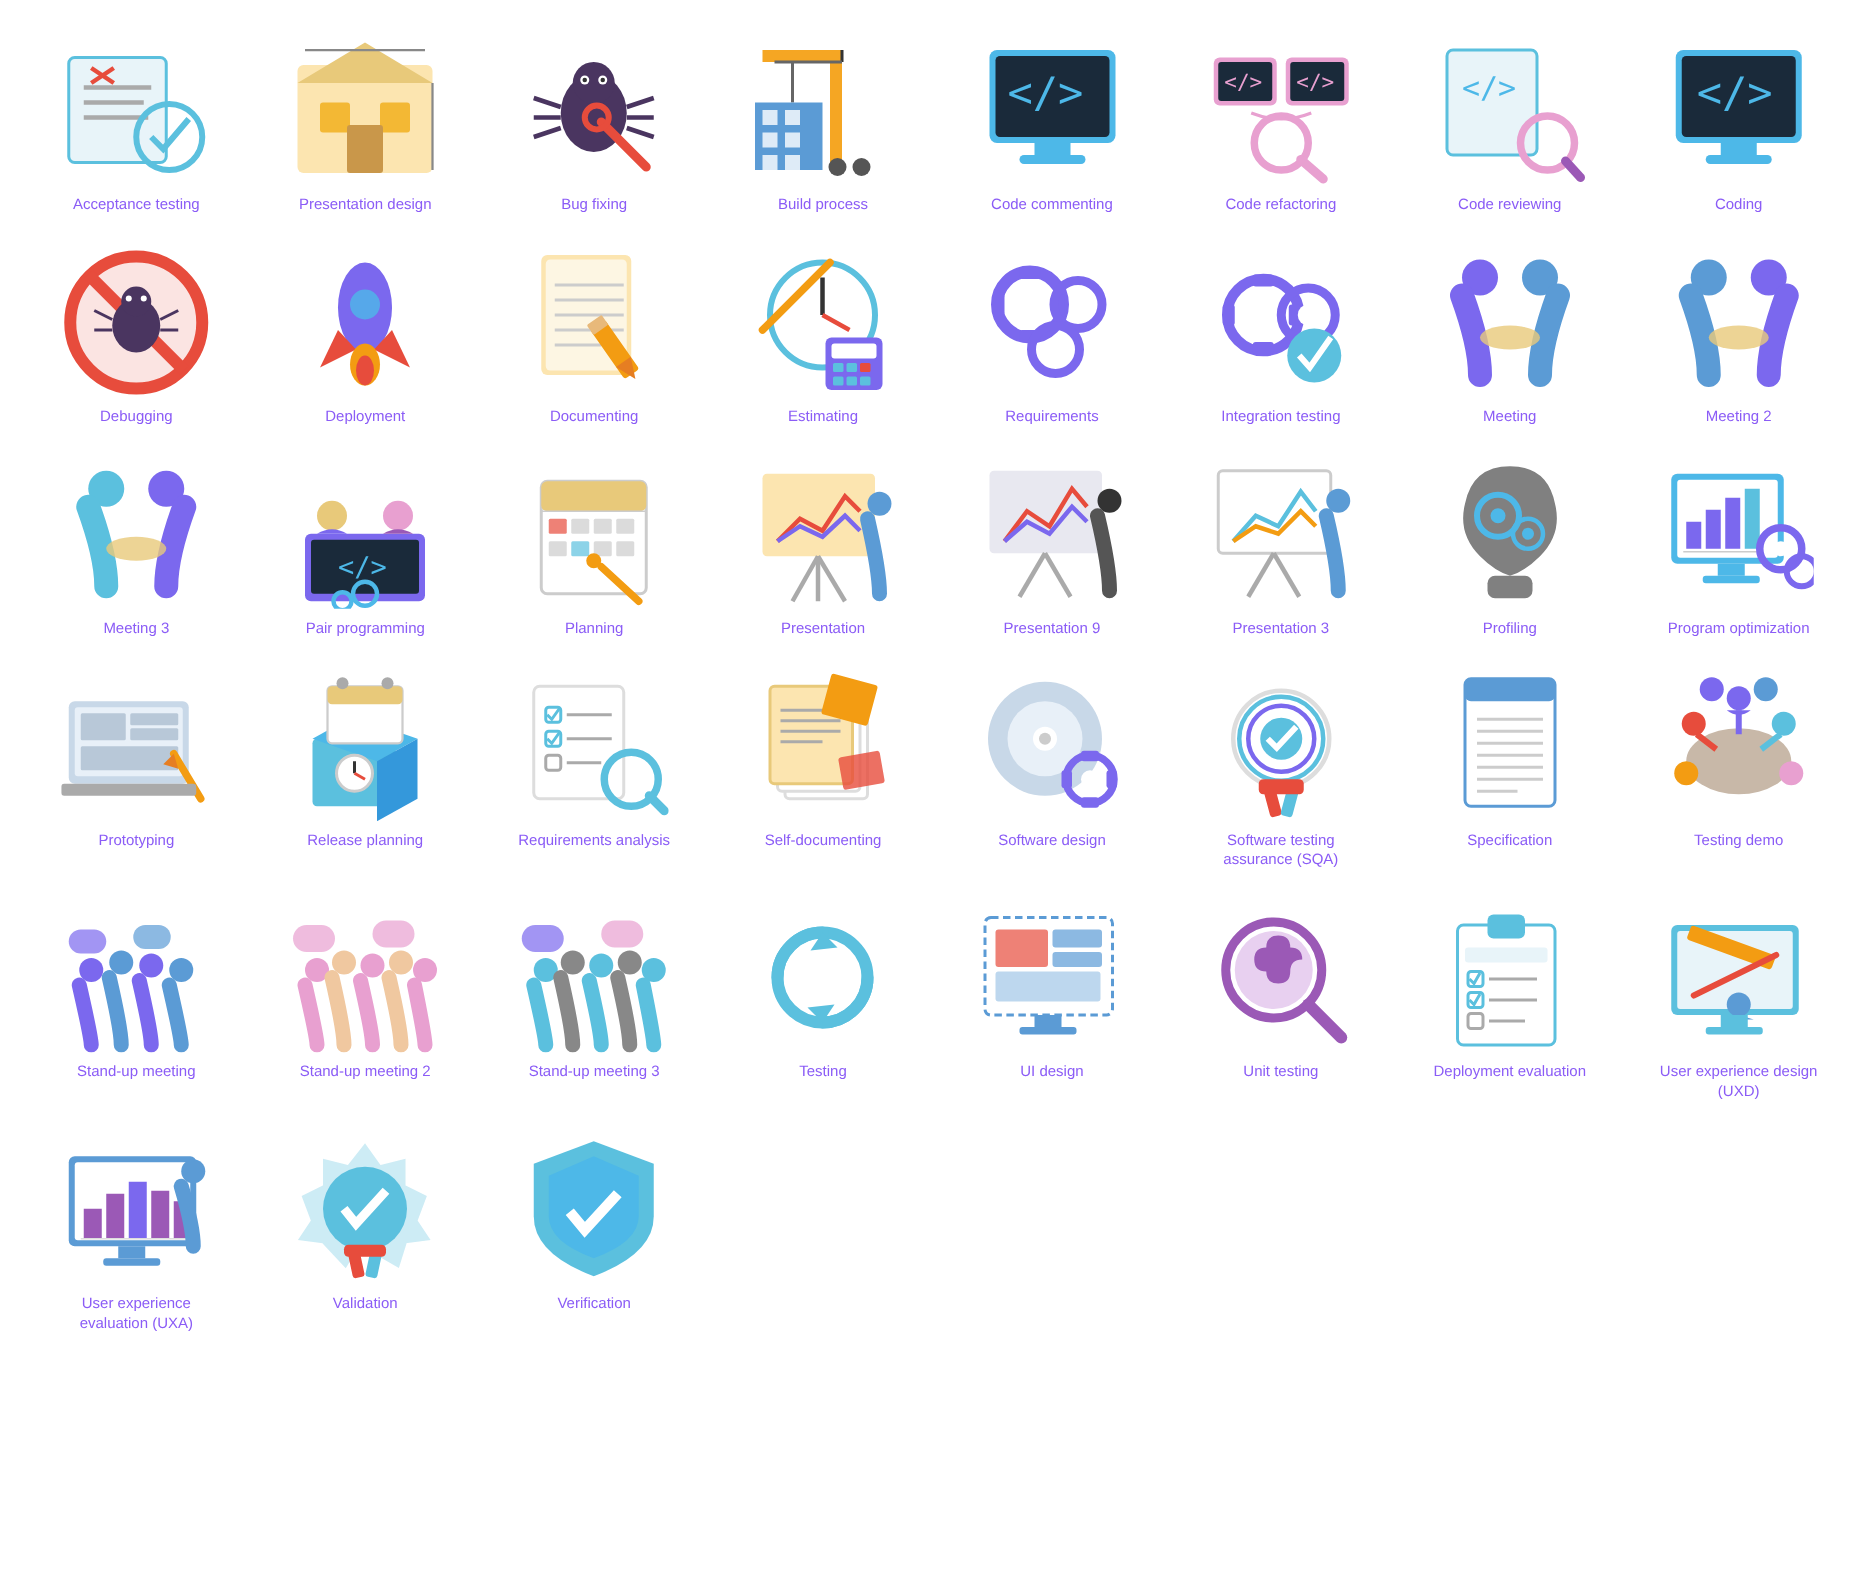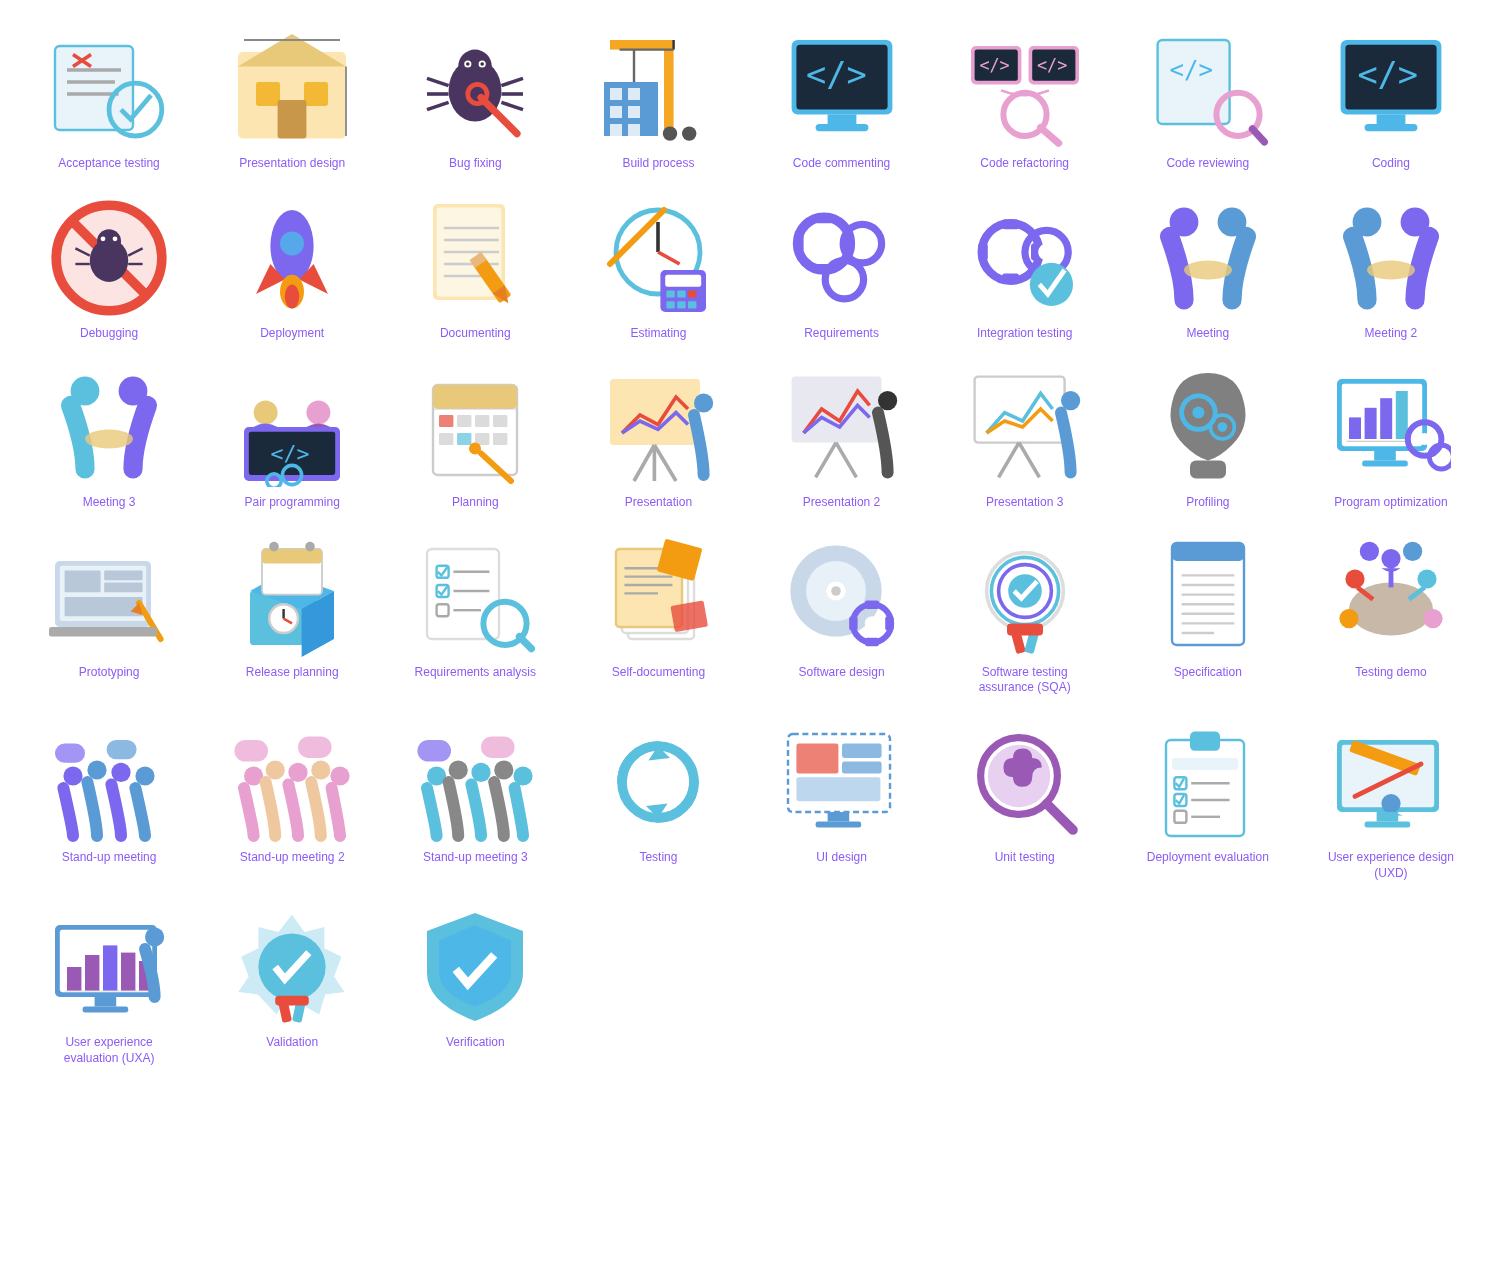--- a/index.html
+++ b/index.html
@@ -429,21 +429,21 @@
       <svg viewBox="0 0 100 100">
         <rect x="8" y="8" width="75" height="55" rx="3" fill="#e8e8f0"></rect>
         <polyline points="18,55 33,35 48,45 63,20 73,32" fill="none" stroke="#e74c3c" stroke-width="3"></polyline>
         <polyline points="18,55 33,42 48,50 63,32 73,42" fill="none" stroke="#7b68ee" stroke-width="3"></polyline>
         <line x1="45" y1="63" x2="28" y2="92" stroke="#aaa" stroke-width="3"></line>
         <line x1="45" y1="63" x2="62" y2="92" stroke="#aaa" stroke-width="3"></line>
         <circle cx="88" cy="28" r="8" fill="#333"></circle>
         <path d="M80,38 Q88,72 88,88" fill="none" stroke="#555" stroke-width="10" stroke-linecap="round"></path>
       </svg>
     </div>
-    <span class="item-label">Presentation 2</span>
+    <span class="item-label">Presentation 9</span>
   </div>
 
   <div class="item">
     <div class="icon-box">
       <svg viewBox="0 0 100 100">
         <rect x="8" y="8" width="75" height="55" rx="3" fill="white" stroke="#ccc" stroke-width="2"></rect>
         <polyline points="18,55 33,38 48,45 63,22 73,35" fill="none" stroke="#5bc0de" stroke-width="3"></polyline>
         <polyline points="18,55 33,45 48,50 63,35 73,45" fill="none" stroke="#f39c12" stroke-width="3"></polyline>
         <line x1="45" y1="63" x2="28" y2="92" stroke="#aaa" stroke-width="3"></line>
         <line x1="45" y1="63" x2="62" y2="92" stroke="#aaa" stroke-width="3"></line>

